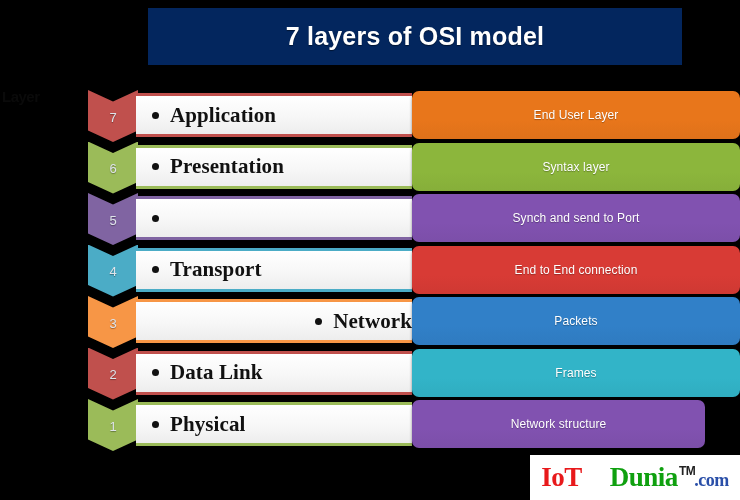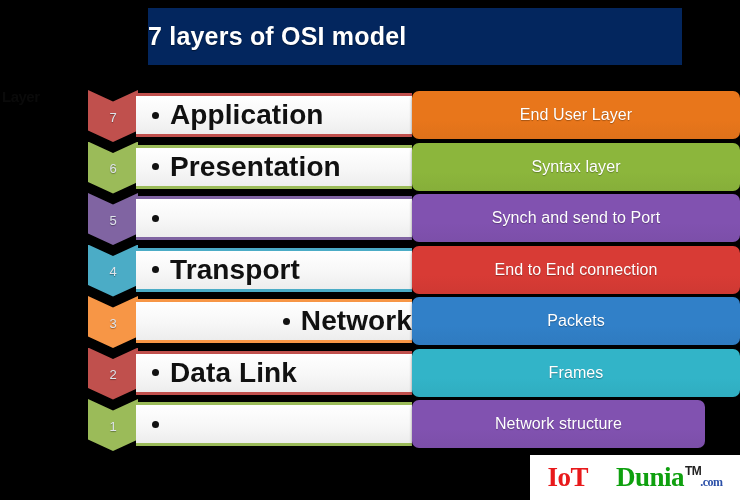--- a/index.html
+++ b/index.html
@@ -8,21 +8,21 @@
     background:#000;
     font-family:"Liberation Sans", sans-serif;
     overflow:hidden;
   }
   #stage { position:relative; width:740px; height:500px; background:#000; }
 
   
   .title-bar{
     position:absolute; left:148px; top:8px; width:534px; height:57px;
     background:#03265e;
-    display:flex; align-items:center; 
+    display:flex; align-items:center; justify-content:center;
   }
   .title-bar .txt{
     color:#ffffff; font-size:25px; font-weight:bold; letter-spacing:.2px;
     text-shadow:0 1px 1px rgba(0,0,0,.45);
   }
 
   
   .side-caption{
     position:absolute; left:2px; top:88px;
     color:#0a0a0a; font-size:15px; font-weight:600;
@@ -51,50 +51,50 @@
     background:linear-gradient(180deg,#ffffff 0%,#f7f7f7 55%,#ededed 100%);
     border-top:3px solid #c0504d; border-bottom:3px solid #c0504d;
     display:flex; align-items:center;
     padding-left:16px;
   }
   .plate .dot{
     width:7px; height:7px; border-radius:50%;
     background:#111; margin-right:11px; flex:0 0 auto;
   }
   .plate .name{
-    color:#111; font-size:28px; font-weight:600; letter-spacing:.1px;
+    color:#111; font-size:21px; font-weight:600; letter-spacing:.1px;font-family:Liberation Serif, serif;
   }
 
   
   .desc{
     position:absolute; top:1px; left:412px; width:328px; height:48px;
     border-radius:7px;
     display:flex; align-items:center; justify-content:center;
     box-shadow:0 2px 3px rgba(0,0,0,.45);
   }
   .desc .dtxt{
-    color:#ffffff; font-size:16px; font-weight:500; letter-spacing:.1px;
+    color:#ffffff; font-size:12px; font-weight:500; letter-spacing:.1px;
     text-shadow:0 1px 1px rgba(0,0,0,.3);
     padding:0 10px; text-align:center;
   }
 
   
   .logo{
     position:absolute; left:530px; top:455px; width:210px; height:45px;
     background:#ffffff;
     display:flex; align-items:center; justify-content:center;
   }
   .logo .lg{
     font-family:"Liberation Serif", serif;
     font-size:27px; font-weight:bold; letter-spacing:-.5px;
     white-space:nowrap; position:relative;
   }
   .logo .iot{ color:#e8191b; }
   .logo .dunia{ color:#0fa00f;margin-left:28px; }
-  .logo .dotcom{ color:#2a4fa8; font-size:12px; }
+  .logo .dotcom{ color:#2a4fa8; font-size:18px; }
   .logo .tm{
     color:#222; font-size:12px; font-weight:bold;
     position:relative; top:-11px; left:1px;
     font-family:"Liberation Sans", sans-serif;
   }
 </style>
 </head>
 <body>
 
 <div id="stage">
@@ -176,20 +176,21 @@
         <div class="desc" style="background: linear-gradient(rgb(50, 180, 200) 0%, rgb(50, 180, 200) 60%, rgba(0, 0, 0, 0.1) 160%) rgb(50, 180, 200);">
           <span class="dtxt">Frames</span>
         </div>
       </div>
       <div class="row" style="top: 399px;">
         <div class="chev" style="background: rgb(155, 187, 89);">
           <span class="num">1</span>
         </div>
         <div class="plate" style="border-top-color: rgb(155, 187, 89); border-bottom-color: rgb(155, 187, 89);">
           <span class="dot"></span>
+          <span class="name">Physical</span>
         </div>
         <div class="desc" style="background: linear-gradient(rgb(129, 82, 176) 0%, rgb(129, 82, 176) 60%, rgba(0, 0, 0, 0.1) 160%) rgb(129, 82, 176); width: 293px;">
           <span class="dtxt">Network structure</span>
         </div>
       </div>
     </div>
 
   <div class="logo">
     <span class="lg">
       <span class="iot">IoT</span><span class="dunia">Dunia</span><span class="tm">TM</span><span class="dotcom">.com</span>

